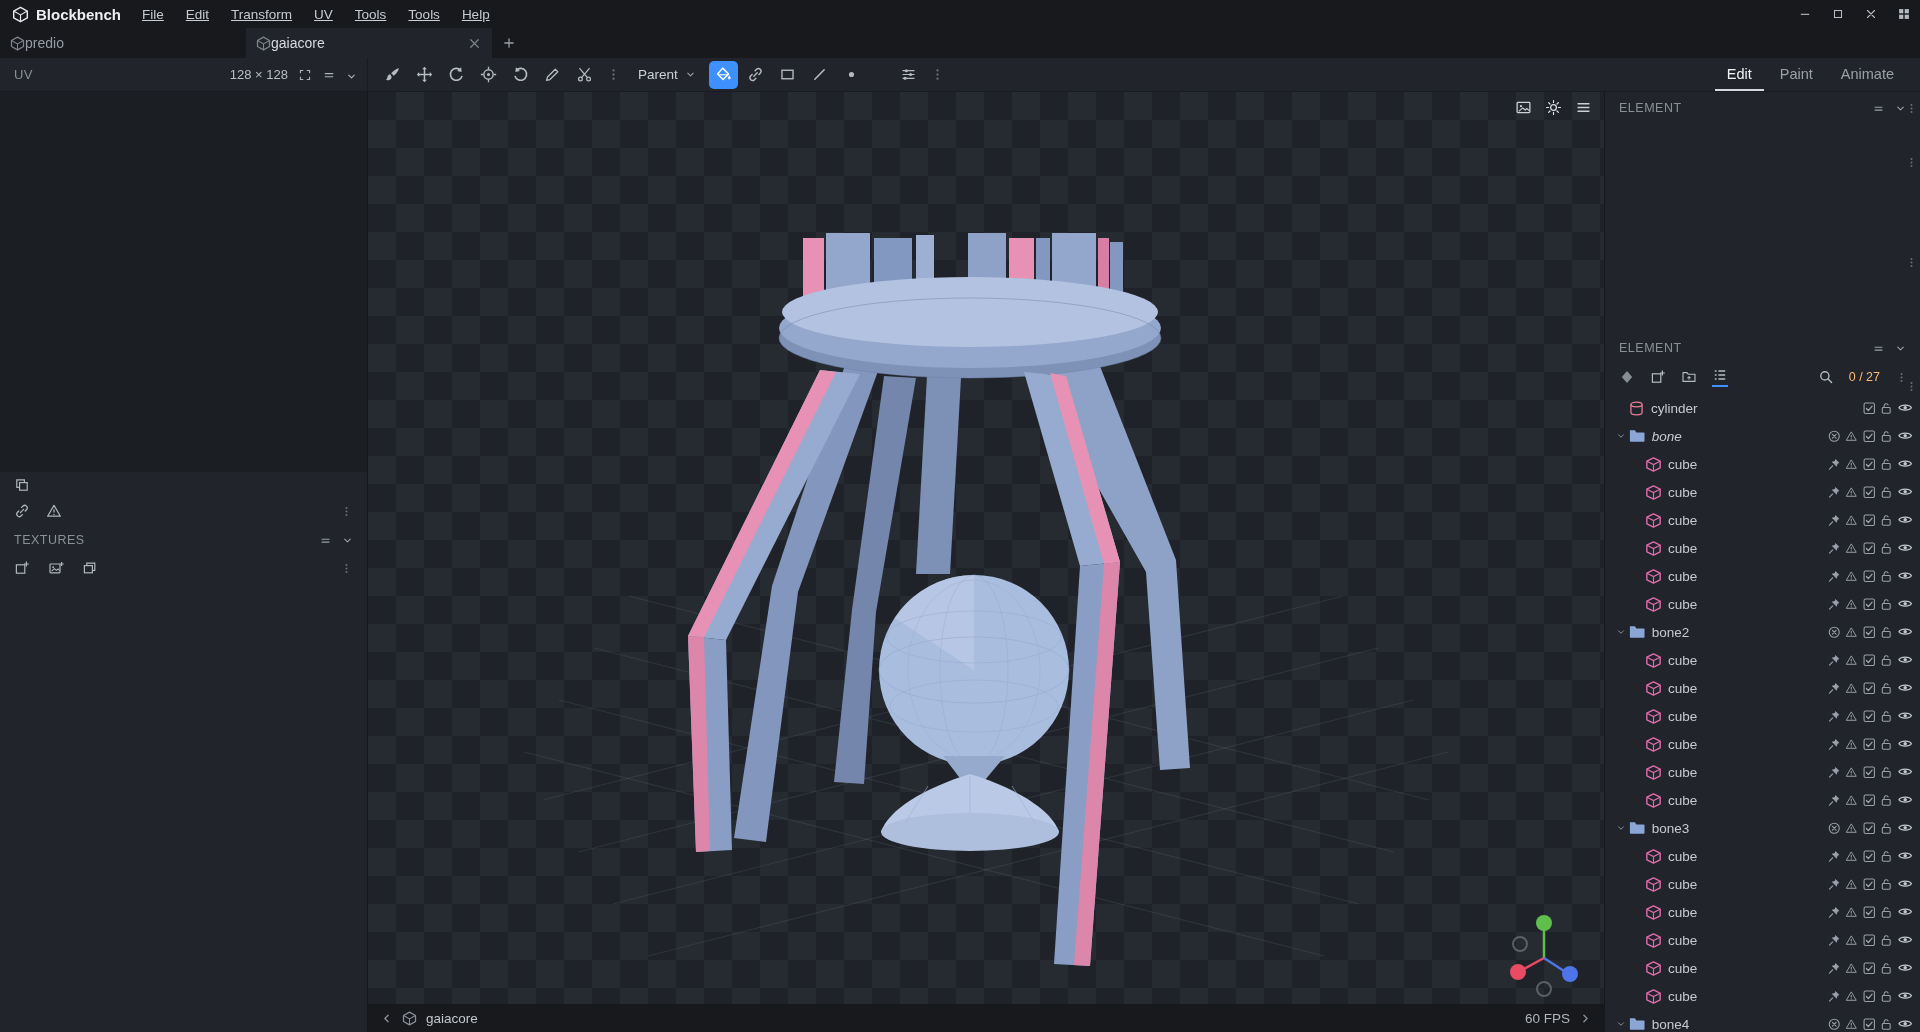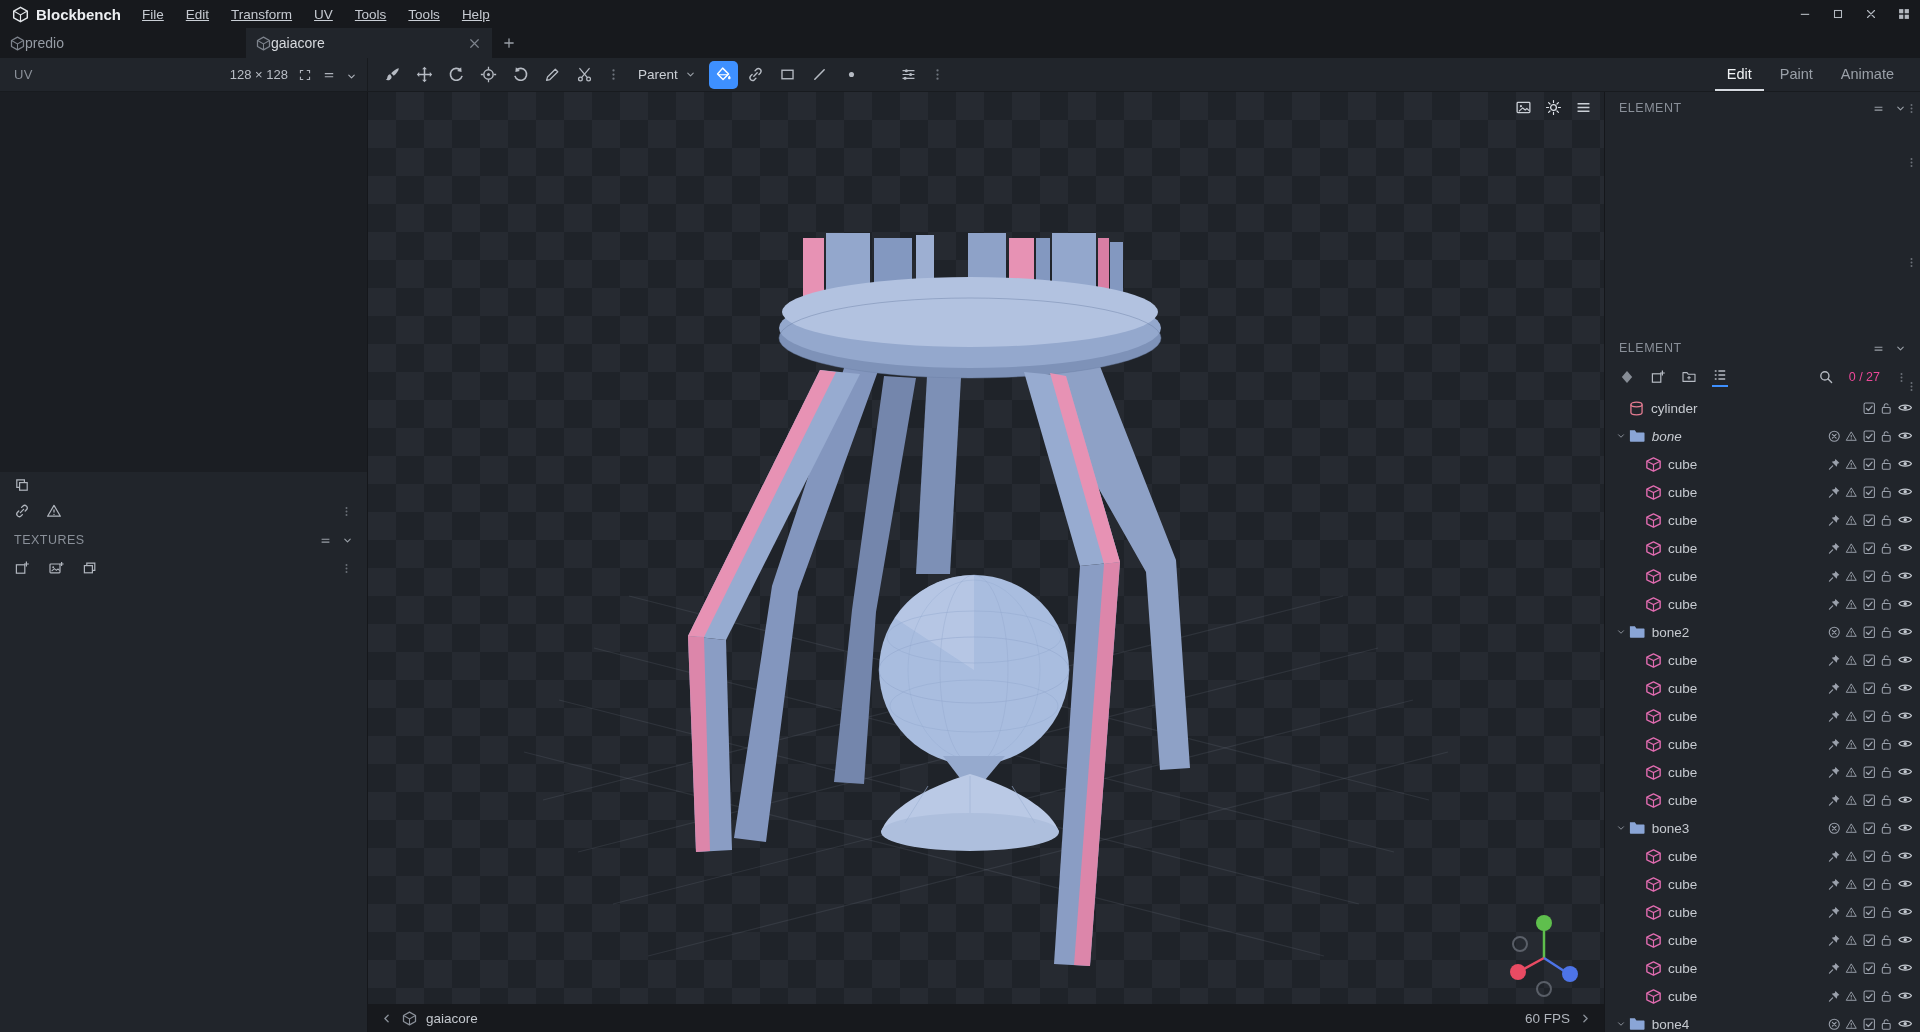--- a/index.html
+++ b/index.html
@@ -73,21 +73,21 @@
   .vp-fps { margin-left:auto; color:#b0b5bd; }
 
   
   .right-panel { flex:0 0 316px; background:#21252b; border-left:1px solid #15171b; display:flex; flex-direction:column; position:relative; }
   .edge-dots { position:absolute; right:2px; color:#6b7078; font-size:13px; }
   .element-body { height:212px; }
   .outliner-toolbar { display:flex; align-items:center; gap:15px; padding:5px 12px 7px 14px; color:#b6bbc3; font-size:16px; }
   .ot-dim { color:#878d96; }
   .ot-active { border-bottom:2px solid #3e90ff; padding-bottom:2px; display:inline-flex; }
   .ot-search { margin-left:auto; }
-  .ot-count { font-size:12.5px; color:#ec4899; white-space:nowrap; }
+  .ot-count { font-size:12.5px; color:#fdba74; white-space:nowrap; }
   .outliner-tree { flex:1 1 auto; overflow:hidden; }
   .o-row { display:flex; align-items:center; height:28px; padding-right:8px; font-size:13.5px; color:#c6cad0; }
   .o-chev { width:16px; display:inline-flex; justify-content:center; color:#8a9099; font-size:10px; }
   .o-type { display:inline-flex; font-size:15px; margin-right:7px; }
   .o-type.group { color:#8aa5d6; }
   .o-type.cube { color:#e06cb0; }
   .o-type.cylinder { color:#e57d92; }
   .o-icons { margin-left:auto; display:flex; gap:5px; color:#9aa0ab; font-size:12.5px; align-items:center; }
   .o-icons .icn:last-child { color:#c2c7ce; }
 </style>

